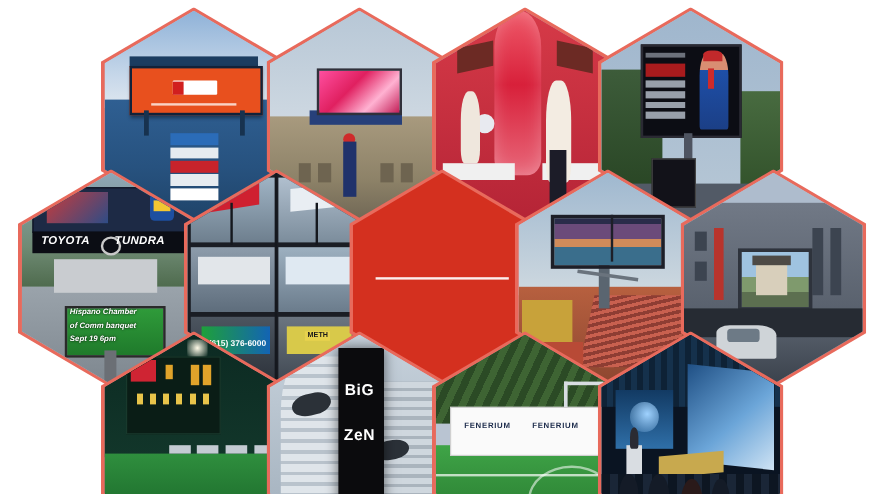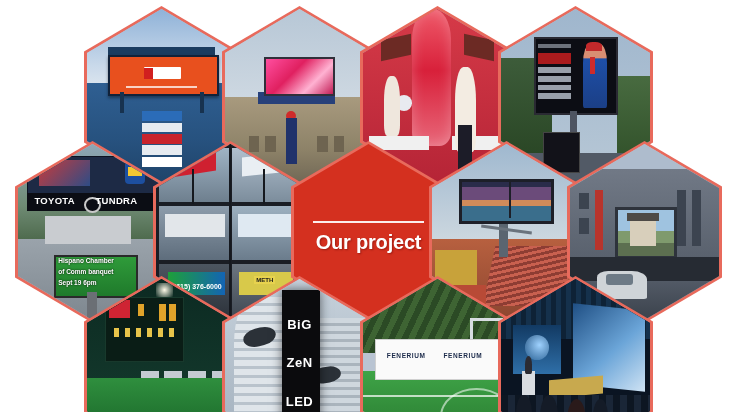--- a/index.html
+++ b/index.html
@@ -375,21 +375,21 @@
             <div class="obj tx t3"></div>
           <div class="obj tx t4"></div>
             <div class="obj tx t5"></div>
           <div class="obj post"></div>
           <div class="obj mini"></div>
         </div>
       </div>
     </div>
   </div>
 
-  <div class="hex" style="left:15px;top:141px;width:155px;height:182px;">
+  <div class="hex" style="left:15px;top:141px;width:155px;height:182px;font-style:italic;">
     <div class="glow"></div>
     <div class="inner">
       <div class="inner2">
         <div class="scene s-toy">
           <div class="top"></div>
             <div class="bot"></div>
           <div class="obj bigboard"></div>
           <div class="obj imgblk"></div>
           <div class="obj napa"></div>
             <div class="obj napat"></div>
@@ -433,21 +433,20 @@
         </div>
       </div>
     </div>
   </div>
 
   <div class="hex center" style="left:291px;top:141px;width:155px;height:182px;">
     <div class="glow"></div>
     <div class="inner">
       <div class="center-text">
         <div class="center-rule"></div>
-        <div class="line2">Our project</div>
       </div>
     </div>
   </div>
 
   <div class="hex" style="left:429px;top:141px;width:155px;height:182px;">
     <div class="glow"></div>
     <div class="inner">
       <div class="inner2">
         <div class="scene s-stad">
           <div class="sky"></div>
@@ -517,21 +516,20 @@
       <div class="inner2">
         <div class="scene s-zen">
           <div class="sky"></div>
           <div class="obj tower"></div>
           <div class="obj tower2"></div>
           <div class="obj lens"></div>
             <div class="obj lens2"></div>
           <div class="obj col"></div>
           <div class="lbl zt z1">BiG</div>
           <div class="lbl zt z2">ZeN</div>
-          <div class="lbl zt z3">LED</div>
         </div>
       </div>
     </div>
   </div>
 
   <div class="hex" style="left:360px;top:276px;width:155px;height:182px;">
     <div class="glow"></div>
     <div class="inner">
       <div class="inner2">
         <div class="scene s-fen">

